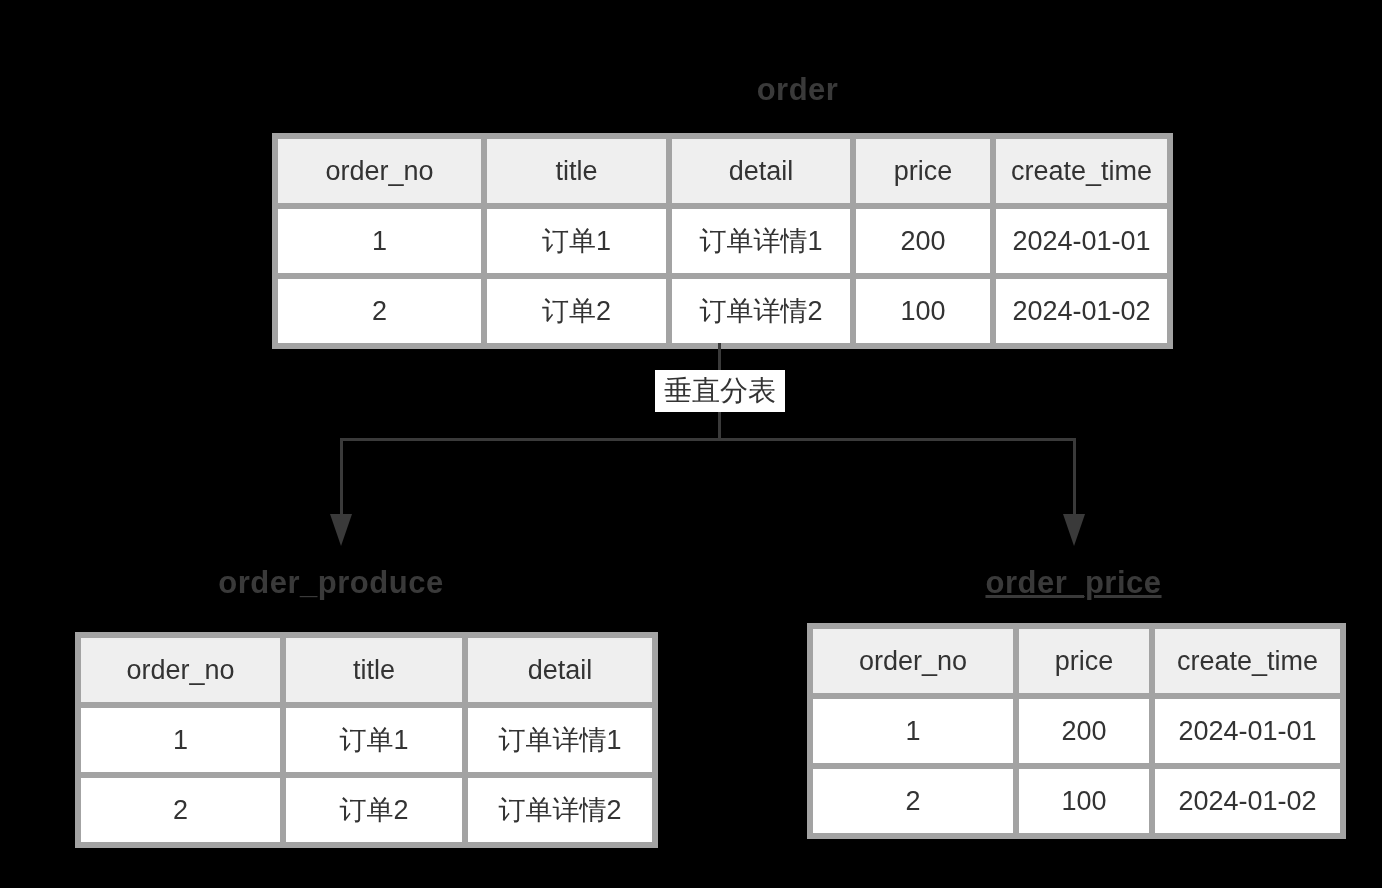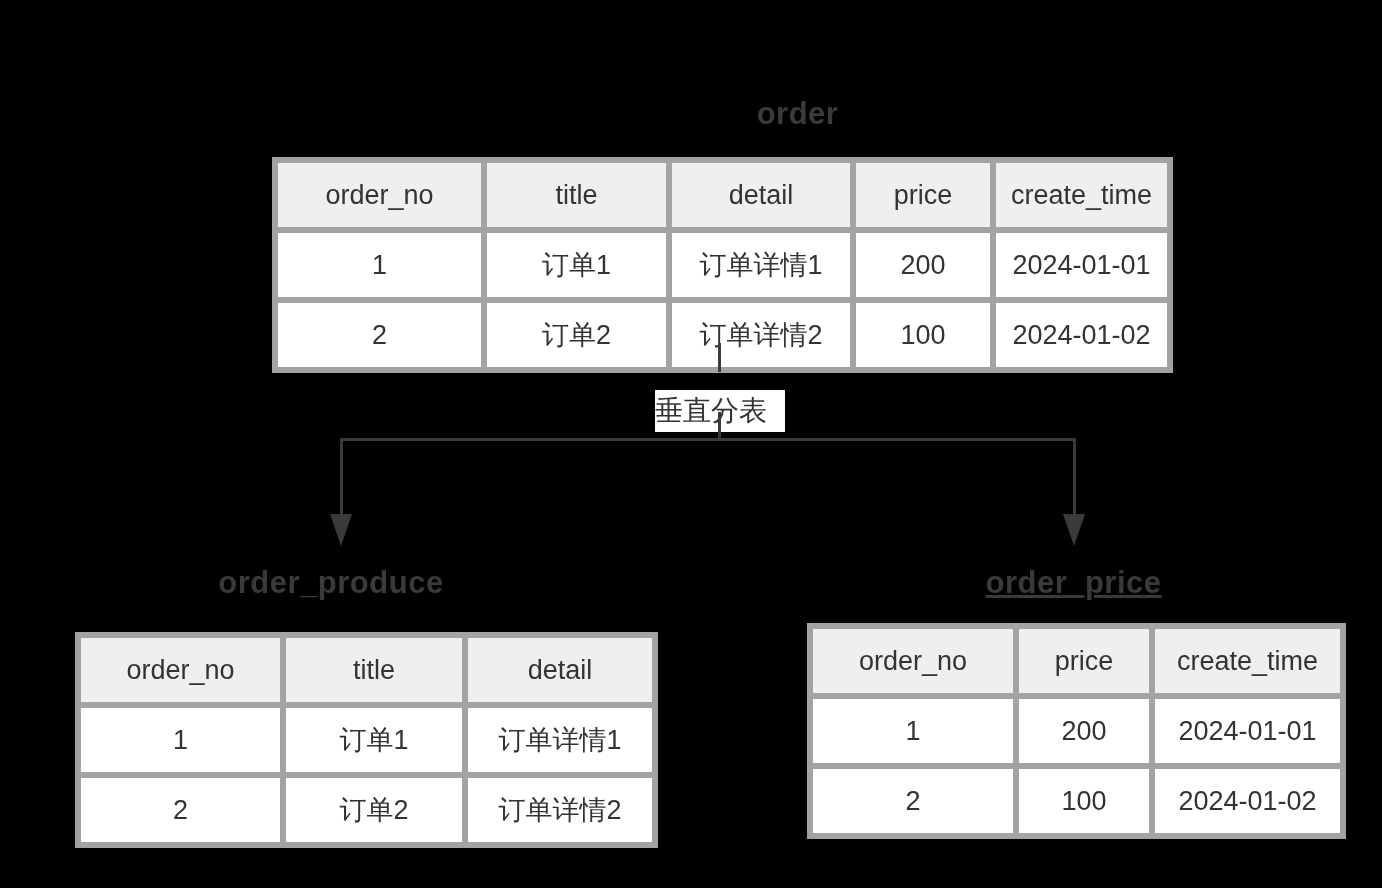--- a/index.html
+++ b/index.html
@@ -43,34 +43,35 @@
   .connector { position: absolute; background: #3a3a3a; }
   .arrowhead {
     position: absolute;
     width: 0; height: 0;
     border-left: 11px solid transparent;
     border-right: 11px solid transparent;
     border-top: 32px solid #3a3a3a;
   }
   .split-label {
     position: absolute;
-    left: 655px; top: 390px;
+    left: 655px; top: 370px;
     width: 130px; height: 42px;
     background: #ffffff;
     color: #333333;
     font-size: 28px;
     line-height: 42px;
+    text-align: center;
   }
 </style>
 </head>
 <body>
 
 <div class="canvas">
 
-  <div class="group" style="left:272px; top:70px; width:1051px;margin-top:24px;">
+  <div class="group" style="left:272px; top:70px; width:1051px;">
     <div class="tbl-title" style="margin-bottom:23px;">order</div>
     <table class="dtable" style="width:895px;">
       <colgroup>
         <col style="width:209px">
           <col style="width:185px">
           <col style="width:184px">
           <col style="width:140px">
           <col style="width:177px">
       </colgroup>
       <thead>

